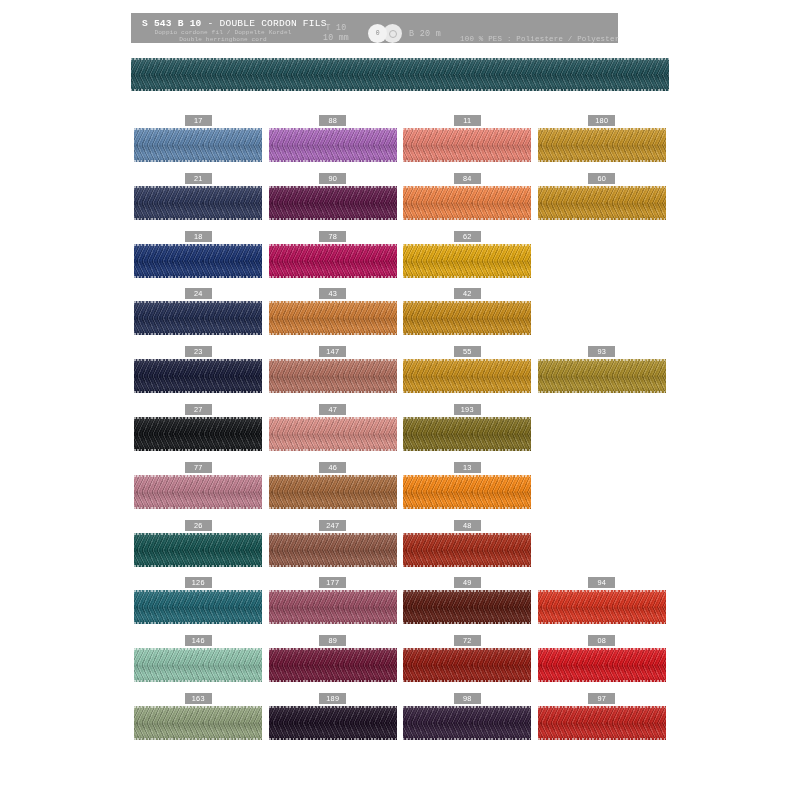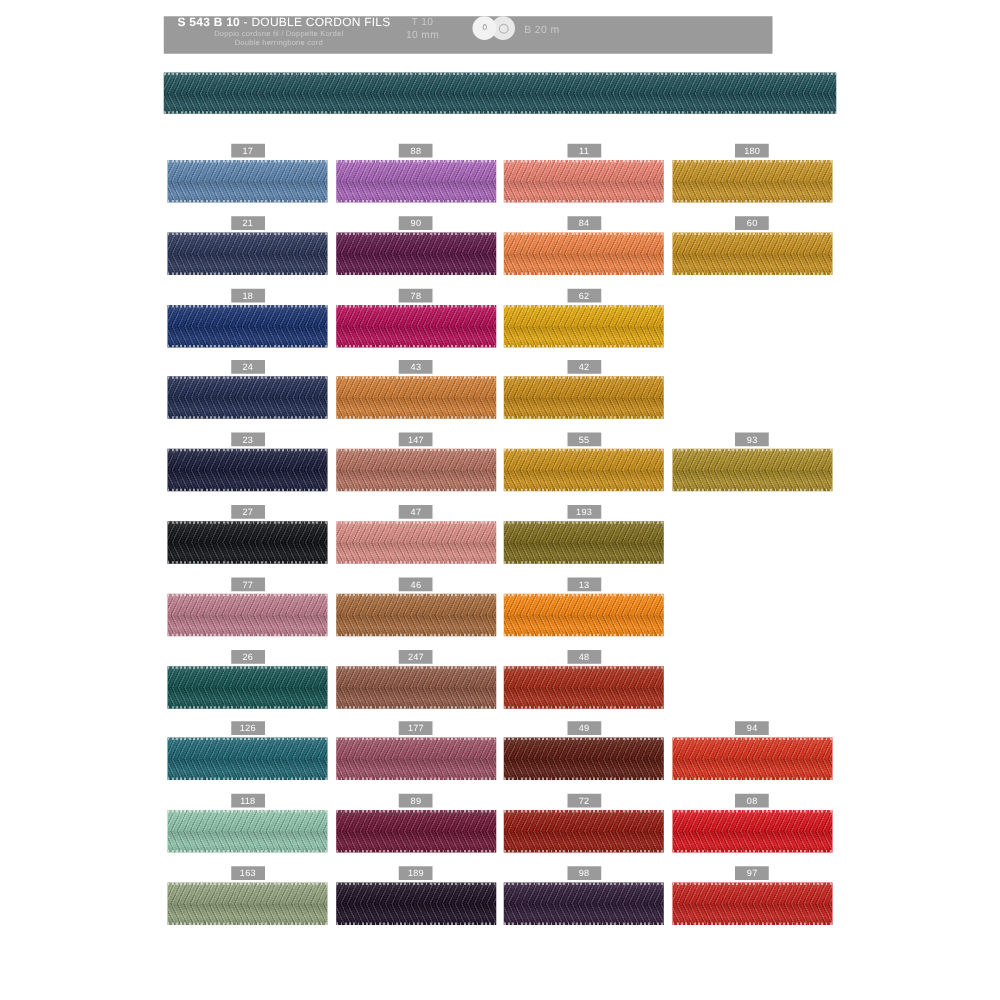--- a/index.html
+++ b/index.html
@@ -21,21 +21,22 @@
 
   
   #header-bar {
     position: absolute;
     left: 131px;
     top: 13px;
     width: 487px;
     height: 30px;
     background: #9a9a9a;
     display: flex;
-    align-items: flex-start;
+    align-items: flex-end;
+    font-family: Liberation Mono, monospace;
   }
 
   .hdr-cell {
     display: flex;
     flex-direction: column;
     justify-content: center;
     position: relative;
     padding: 0 9px;
   }
   .hdr-sep {
@@ -271,20 +272,23 @@
         </div>
         <div class="spool right">
           <span class="spool-ring"></span>
         </div>
       </div>
       <div class="spool-len">B 20 m</div>
     </div>
 
     <div class="hdr-sep"></div>
 
+    <div class="hdr-cell" id="hdr-comp-cell">
+      <div class="comp-text">100 % PES : Poliestere / Polyester</div>
+    </div>
 
   </div>
 
   <div id="banner-swatch">
     <div class="banner-band" style="background: rgb(31, 79, 86);">
       <div class="weave"></div>
       <div class="sheen"></div>
       <div class="edge-top"></div>
       <div class="edge-bot"></div>
     </div>
@@ -646,21 +650,21 @@
               <div class="sheen"></div>
               <div class="edge-top"></div>
               <div class="edge-bot"></div>
             </div>
           </div>
         </div>
       </div>
       <div class="grid-row">
         <div class="grid-cell">
           <div class="cell-inner">
-            <span class="swatch-label">118</span>
+            <span class="swatch-label">146</span>
             <div class="swatch-band" style="background: rgb(141, 194, 171);">
               <div class="weave"></div>
               <div class="sheen"></div>
               <div class="edge-top"></div>
               <div class="edge-bot"></div>
             </div>
           </div>
         </div>
         <div class="grid-cell">
           <div class="cell-inner">

